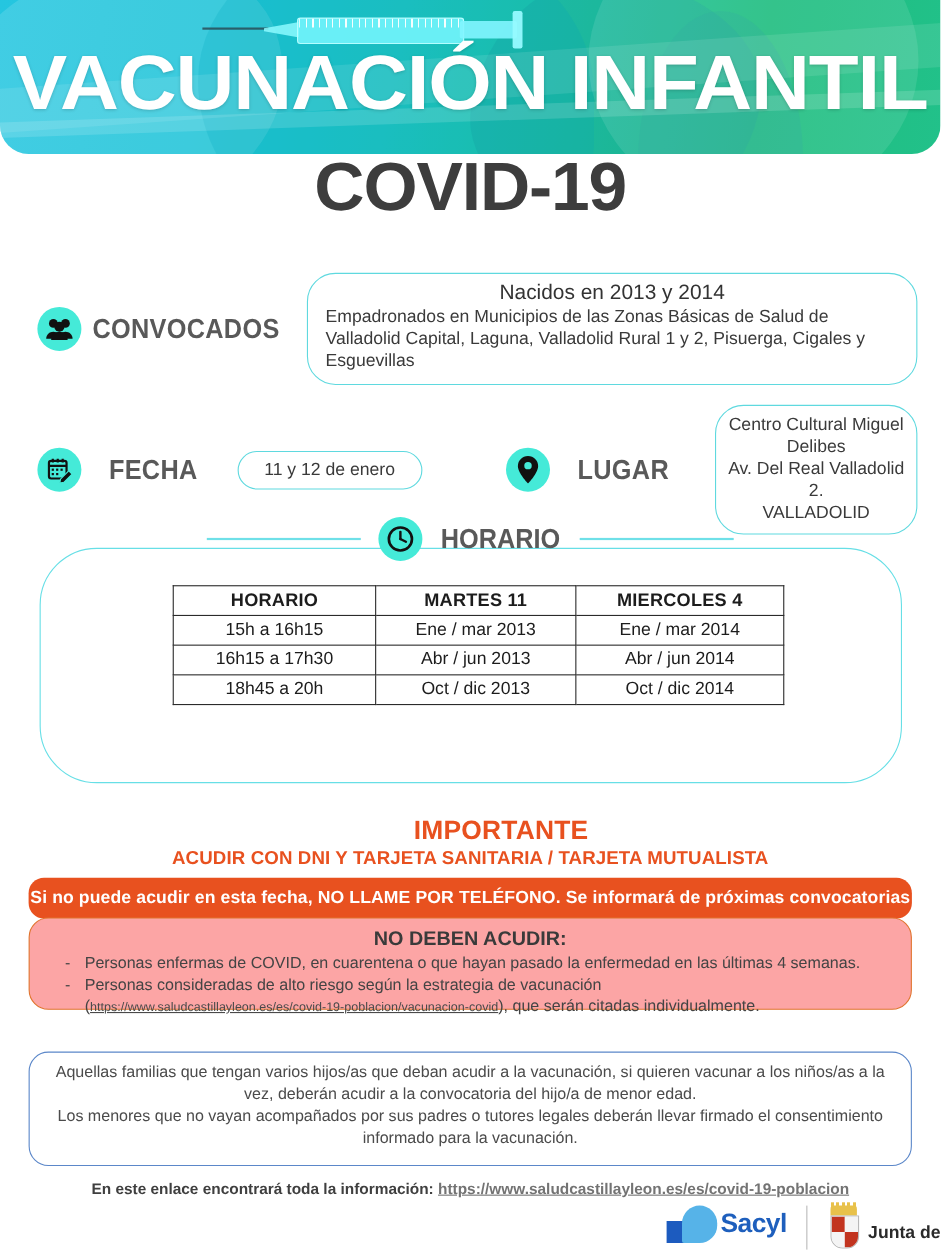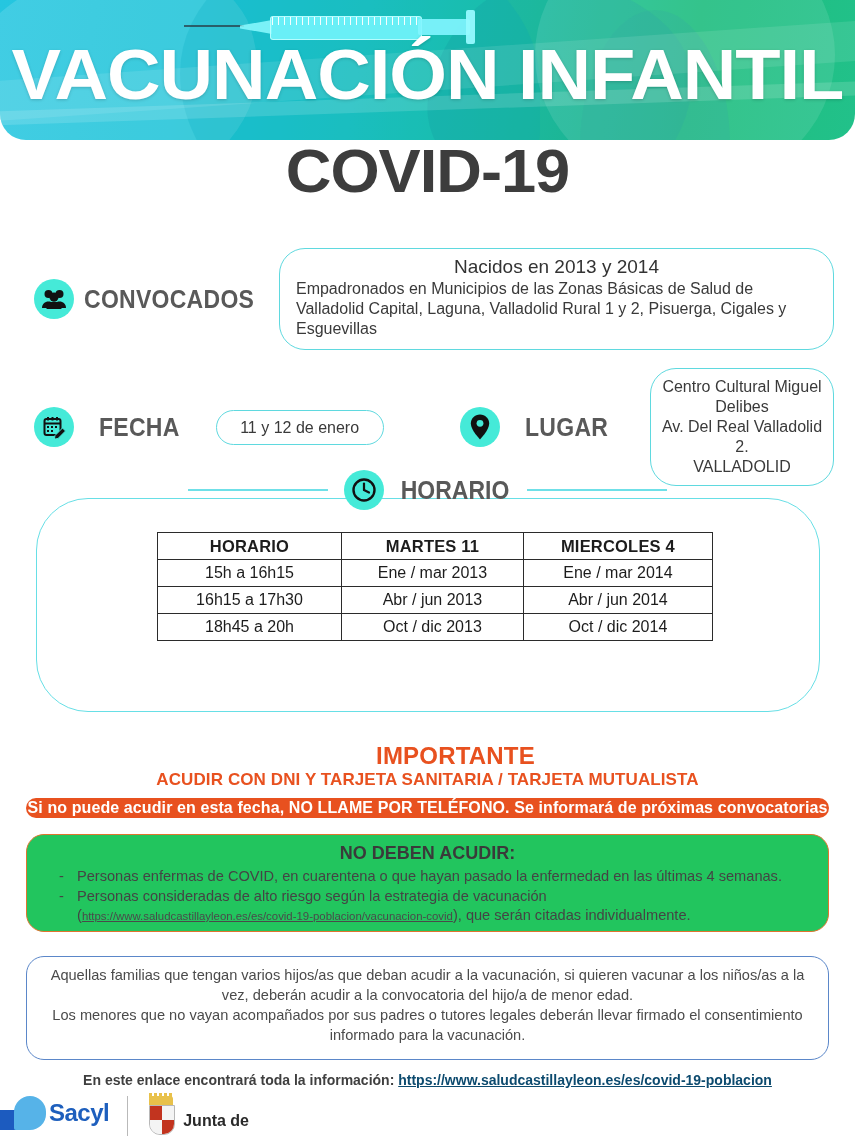--- a/index.html
+++ b/index.html
@@ -173,31 +173,31 @@
     position:absolute;left:0;top:742px;width:855px;text-align:center;
     font-family:"Liberation Sans Narrow","Liberation Sans", sans-serif;
     font-weight:bold;font-size:24px;color:#e8511f;letter-spacing:.2px;padding-left:28px;
   }
   .importante-sub{
     position:absolute;left:0;top:770px;width:855px;text-align:center;
     font-family:"Liberation Sans Narrow","Liberation Sans", sans-serif;
     font-weight:bold;font-size:17px;color:#e8511f;letter-spacing:.1px;
   }
   .redbar{
-    position:absolute;left:26px;top:798px;width:803px;height:20px;
+    position:absolute;left:26px;top:798px;width:803px;height:37px;
     background:#e8511f;border-radius:14px;
     display:flex;align-items:center;justify-content:center;
     color:#fff;font-family:"Liberation Sans Narrow","Liberation Sans", sans-serif;
     font-weight:bold;font-size:16px;letter-spacing:.1px;
   }
 
   
   .orange-box{
-    position:absolute;left:26px;top:834px;width:803px;height:98px;
-    border:1.8px solid #e0742e;border-radius:18px;background:#22c55e;
+    position:absolute;left:26px;top:834px;width:803px;height:84px;
+    border:1.8px solid #e0742e;border-radius:18px;background:#fca5a5;
     box-sizing:border-box;padding:8px 14px 6px 14px;
   }
   .orange-box .ob-title{
     text-align:center;font-family:"Liberation Sans Narrow","Liberation Sans", sans-serif;
     font-weight:bold;font-size:18px;color:#3a3a3a;margin-bottom:3px;
   }
   .ob-list{list-style:none;margin:0;padding:0;}
   .ob-list li{
     position:relative;padding-left:36px;font-size:14.6px;line-height:19px;
     color:#444;font-family:"Liberation Sans Narrow","Liberation Sans", sans-serif;
@@ -216,24 +216,24 @@
     text-align:center;font-size:14.6px;line-height:20px;color:#4b4b4b;
     font-family:"Liberation Sans Narrow","Liberation Sans", sans-serif;
   }
 
   
   .footer-link{
     position:absolute;left:0;top:1072px;width:855px;text-align:center;
     font-family:"Liberation Sans Narrow","Liberation Sans", sans-serif;
     font-size:14px;font-weight:bold;color:#3f3f3f;
   }
-  .footer-link .url{color:#0c4a6e;font-weight:bold;}
+  .footer-link .url{color:#737373;font-weight:bold;}
   .logos{
     position:absolute;left:0;top:1096px;width:855px;height:44px;
-    display:flex;align-items:flex-start;justify-content:flex-start;gap:18px;
+    display:flex;align-items:flex-start;justify-content:flex-end;gap:18px;
   }
   .sacyl{display:flex;align-items:center;gap:3px;}
   .sacyl-mark{position:relative;width:46px;height:34px;}
   .sacyl-sq{position:absolute;left:0;bottom:0;width:24px;height:20px;background:#1c5bbf;}
   .sacyl-round{
     position:absolute;left:14px;top:0;width:32px;height:34px;
     background:#56b3e8;border-radius:18px 18px 18px 2px;
   }
   .sacyl-text{
     font-family:"Liberation Sans", sans-serif;font-size:24px;font-weight:bold;color:#1e5fbd;

